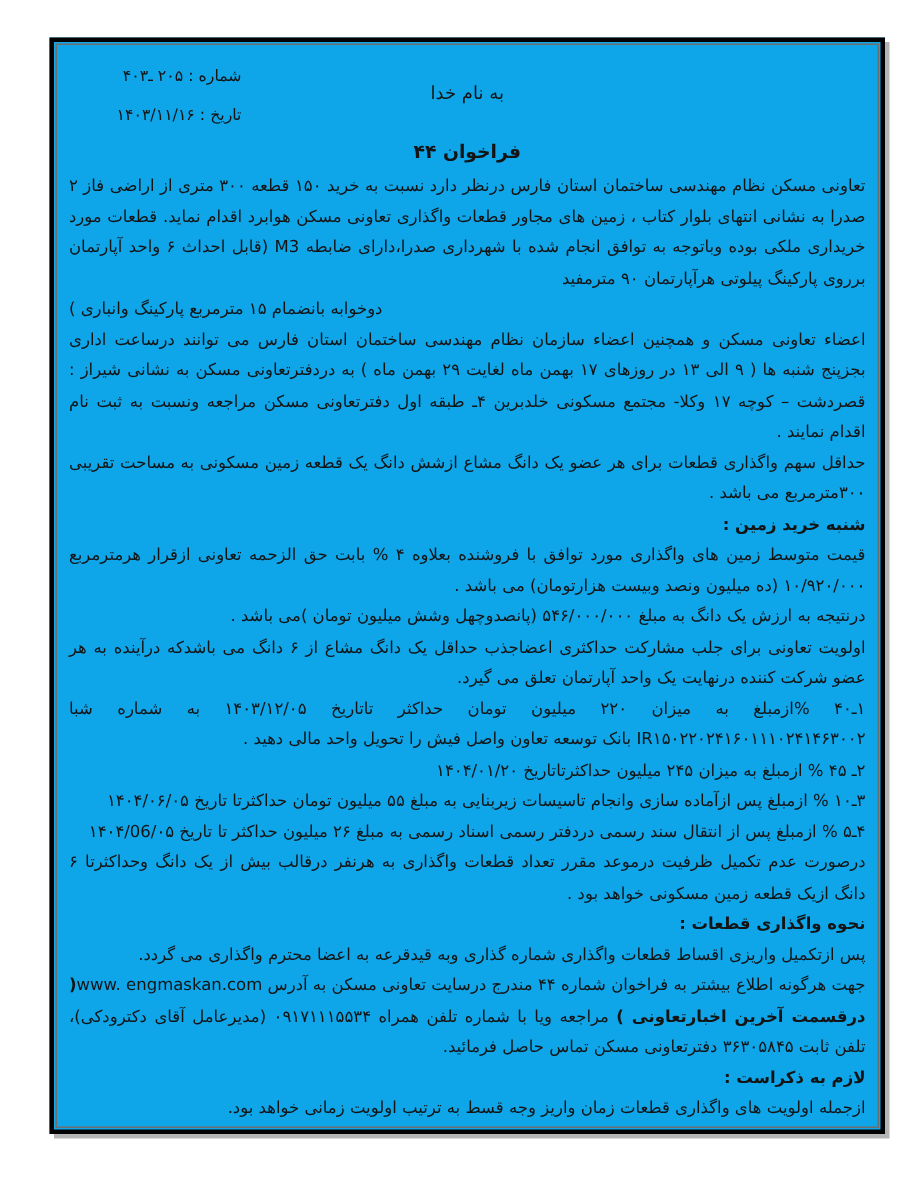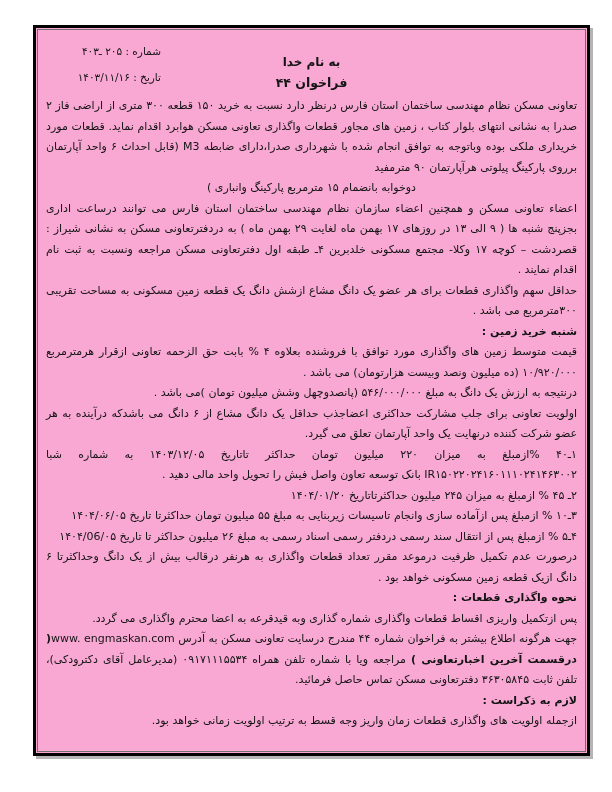--- a/index.html
+++ b/index.html
@@ -9,38 +9,38 @@
     background:#ffffff;
     color:#141414;
     font-family:"DejaVu Sans",sans-serif;
     overflow:hidden;
   }
   .frame-outer{
     position:absolute;left:33px;top:25px;
     width:551px;height:725px;
     border:3px solid #000000;
     box-shadow:3px 3px 0 #b4b4b4;
-    background:#f9a8d4;
+    background:#0ea5e9;
   }
   .frame-inner{
     position:absolute;inset:1px;
     border:1px solid #6e6e6e;
     padding:4px 8px 0 8px;
     overflow:hidden;
   }
   .letter-meta{
     position:absolute;top:8px;left:5px;width:118px;
     direction:rtl;text-align:right;
     font-size:10.5px;line-height:26px;white-space:nowrap;
   }
-  .bismillah{margin-top:21px;text-align:center;font-weight:bold;font-size:12px;}
-  .doc-title{margin-top:6px;text-align:center;font-weight:bold;font-size:12.5px;}
+  .bismillah{margin-top:21px;text-align:center;font-weight:normal;font-size:12px;}
+  .doc-title{margin-top:24px;text-align:center;font-weight:bold;font-size:12.5px;}
   .body-text{margin-top:6px;direction:rtl;}
   .body-text p{margin:0;font-size:11px;line-height:20.5px;text-align:justify;}
-  .body-text p.center{text-align:center;}
+  .body-text p.center{text-align:left;}
   .body-text p.head{font-weight:bold;text-align:right;}
   .b{font-weight:bold;}
 </style>
 </head>
 <body>
 
 <div class="frame-outer">
   <div class="frame-inner">
 
     <div class="letter-meta">

